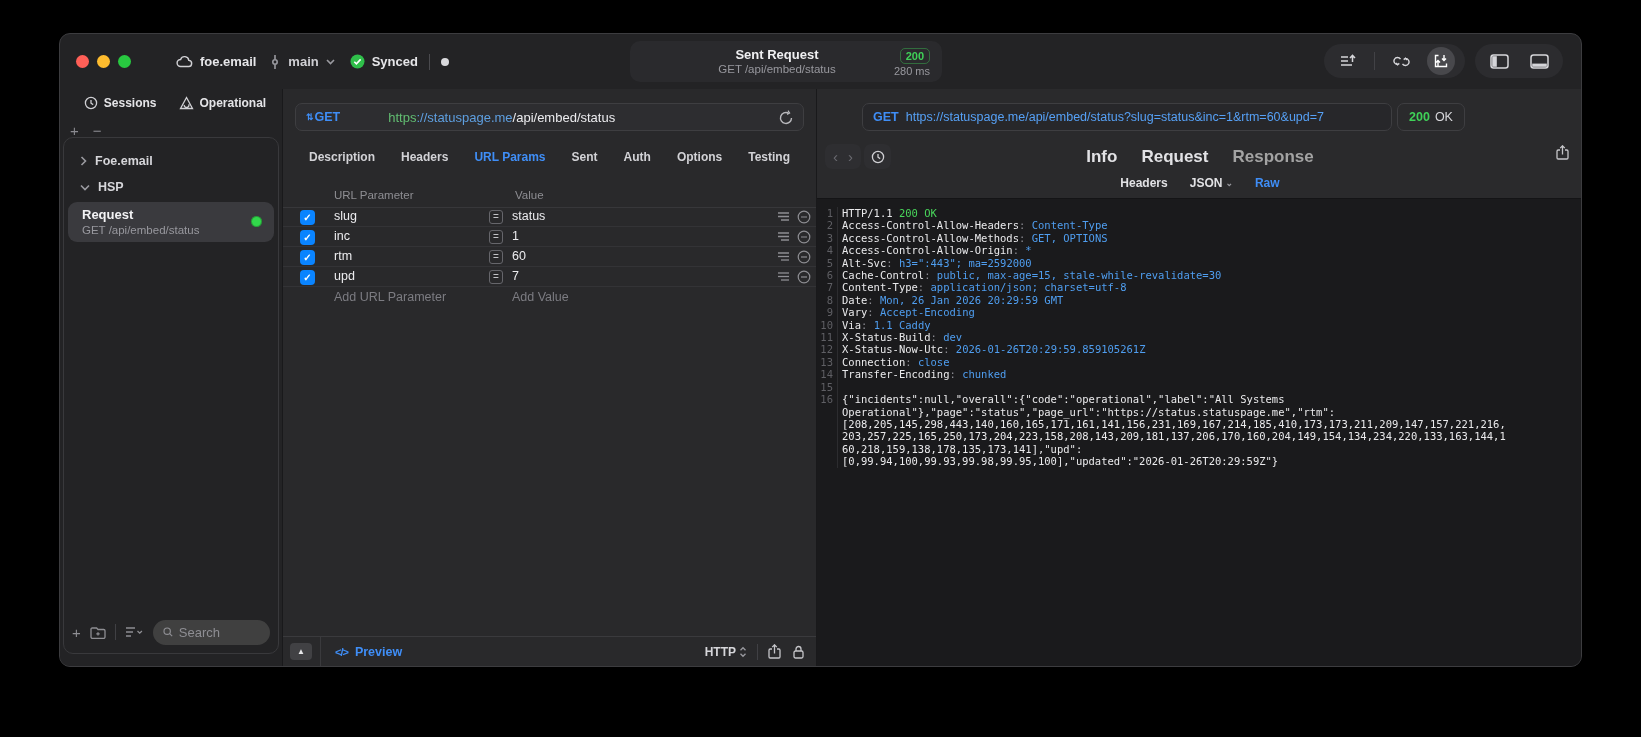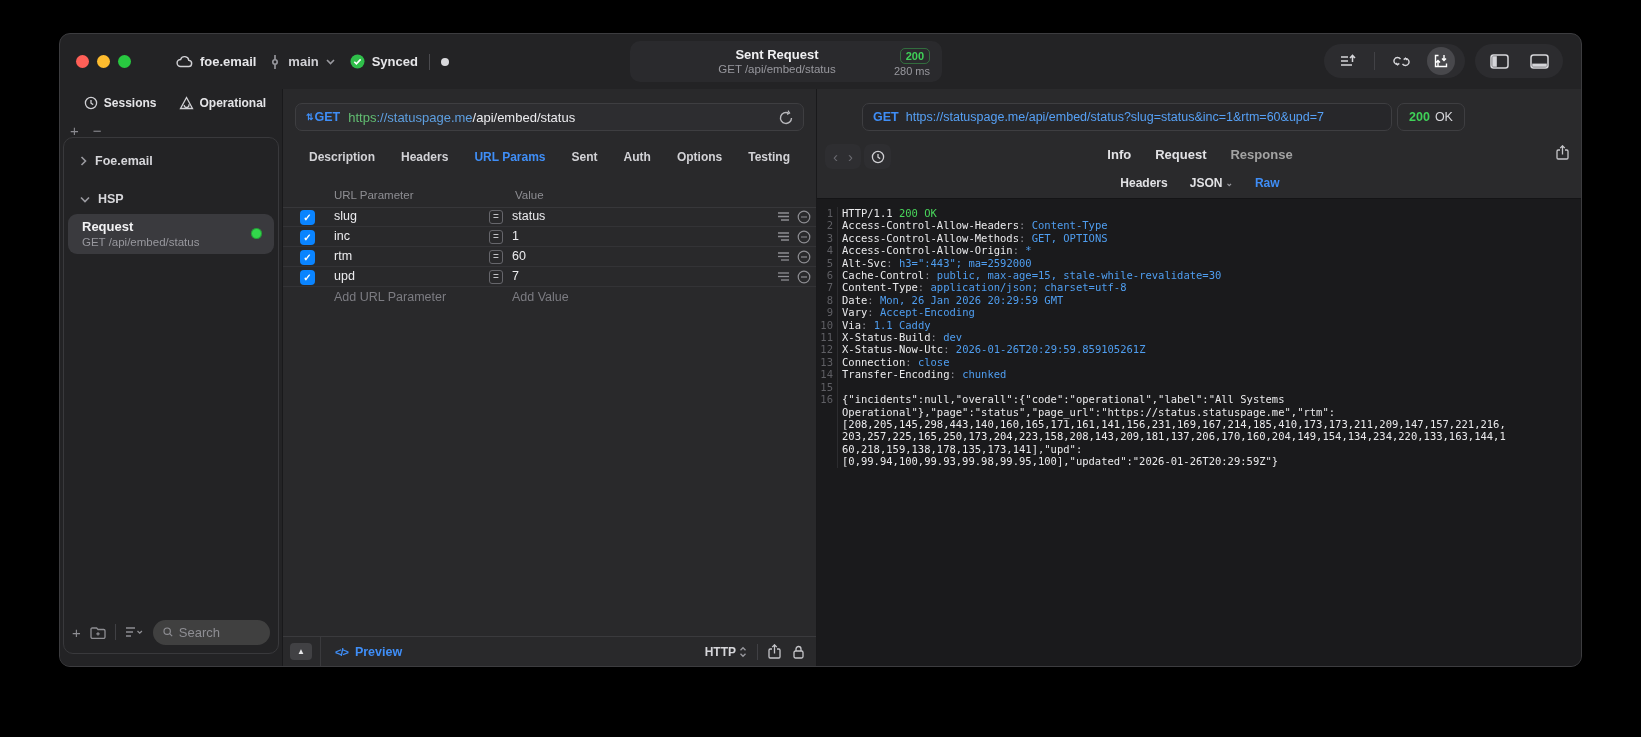--- a/index.html
+++ b/index.html
@@ -49,21 +49,21 @@
 
   
   .side-tabs { position:absolute; top:7px; left:0; right:12px; display:flex; justify-content:center; gap:22px;padding-left:20px; }
   .side-tab { display:flex; align-items:center; gap:6px; color:#e4e4e7; font-size:12px; font-weight:700; }
   .side-tab svg { color:#d0d0d4; }
   .pm-row { position:absolute; top:33px; left:10px; display:flex; gap:14px; color:#8a8a90; font-size:15px; }
   .pm-row span{ cursor:default; }
   .tree-panel { position:absolute; left:3px; right:3px; top:48px; bottom:12px;
                 border:1px solid #39393c; border-radius:10px; }
   .tree-row { display:flex; align-items:center; gap:8px; color:#d6d6da; font-size:12.5px; font-weight:600;
-              height:26px; padding-left:16px;margin-top:12px; }
+              height:26px; padding-left:16px; }
   .tree-row:first-child{ margin-top:10px; }
   .tree-row svg{ color:#9a9aa0; }
   .req-item { margin:2px 4px 0 4px; background:#3a3a3e; border-radius:9px; height:40px;
               padding:5px 12px 0 14px; position:relative; }
   .req-title { color:#f2f2f4; font-size:13px; font-weight:700; line-height:16px; }
   .req-sub { color:#98989e; font-size:11.5px; line-height:14px; }
   .green-dot { position:absolute; right:12px; top:14px; width:11px; height:11px; border-radius:50%;
                background:#32d74b; box-shadow:inset 0 0 0 1px rgba(0,0,0,.25); }
   .side-bottom { position:absolute; left:8px; right:8px; bottom:8px; height:26px;
                  display:flex; align-items:center; gap:9px; color:#8e8e93; }
@@ -73,21 +73,21 @@
   .search-pill input { background:transparent; border:none; outline:none; color:#d6d6da;
                        font-size:13px; width:100%; font-family:"Liberation Sans",sans-serif; }
   .search-pill input::placeholder { color:#8e8e93; }
 
   
   .url-bar { position:absolute; left:12px; right:12px; top:14px; height:28px; background:#2d2d30;
              border:1px solid #3e3e41; border-radius:7px; display:flex; align-items:center; padding:0 10px; }
   .method { color:#3f8ef7; font-size:12.5px; font-weight:700; margin-right:8px; display:flex; align-items:center; gap:2px;}
   .method .updown{ font-size:9px; letter-spacing:-1px; }
   .url-text { font-size:13px; color:#ececef; }
-  .url-text .scheme{ color:#62bd72; } .url-text .host{ color:#5e9fe0; }
+  .url-text .scheme{ color:#62bd72;margin-left:40px; } .url-text .host{ color:#5e9fe0; }
   .reload { margin-left:auto; color:#b8b8bc; }
 
   .req-tabs { position:absolute; left:0; right:0; top:55px; height:26px; display:flex;
               justify-content:center; gap:26px; align-items:center; }
   .req-tabs .tab { color:#d2d2d6; font-size:12px; font-weight:600; cursor:default; }
   .req-tabs .tab.active { color:#3f8ef7; }
 
   .tbl-head { position:absolute; left:0; right:0; top:100px; height:18px; color:#8e8e93; font-size:11.5px; }
   .tbl-head .c1{ position:absolute; left:51px; } .tbl-head .c2{ position:absolute; left:232px; }
   .tbl-sep { position:absolute; left:0; right:0; top:118px; height:1px; background:#37373a; }
@@ -130,21 +130,21 @@
   .resp-status .sc { color:#3fd158; font-size:12.5px; font-weight:700; }
   .resp-status .st { color:#d8d8dc; font-size:12.5px; }
 
   .resp-nav { position:absolute; left:0; right:0; top:55px; height:26px; }
   .hist-pill { position:absolute; left:8px; top:0; height:25px; background:#2e2e31; border-radius:7px;
                display:flex; align-items:center; padding:0 8px; gap:10px; color:#6a6a70; font-size:15px; }
   .clock-pill { position:absolute; left:47px; top:0; width:27px; height:25px; background:#2e2e31;
                 border-radius:7px; display:flex; align-items:center; justify-content:center; color:#cfcfd3; }
   .resp-tabs { position:absolute; left:0; right:0; top:3px; display:flex; justify-content:center;
                gap:24px; }
-  .resp-tabs .tab { color:#e2e2e5; font-size:13px; font-weight:600; }
+  .resp-tabs .tab { color:#e2e2e5; font-size:17px; font-weight:600; }
   .resp-tabs .tab.active { color:#a3a3a3; }
   .share-top { position:absolute; right:14px; top:1px; color:#c6c6ca; }
 
   .resp-subtabs { position:absolute; left:0; right:0; top:87px; display:flex; justify-content:center;
                   gap:22px; }
   .resp-subtabs .stab { color:#e2e2e5; font-size:12px; font-weight:600; display:flex; align-items:center; gap:3px;}
   .resp-subtabs .stab.active { color:#3f8ef7; }
   .resp-subtabs .stab .chv { color:#9a9aa0; font-size:9px; }
 
   .resp-body { position:absolute; left:0; right:0; top:109px; bottom:0; background:#1a1a1c;

